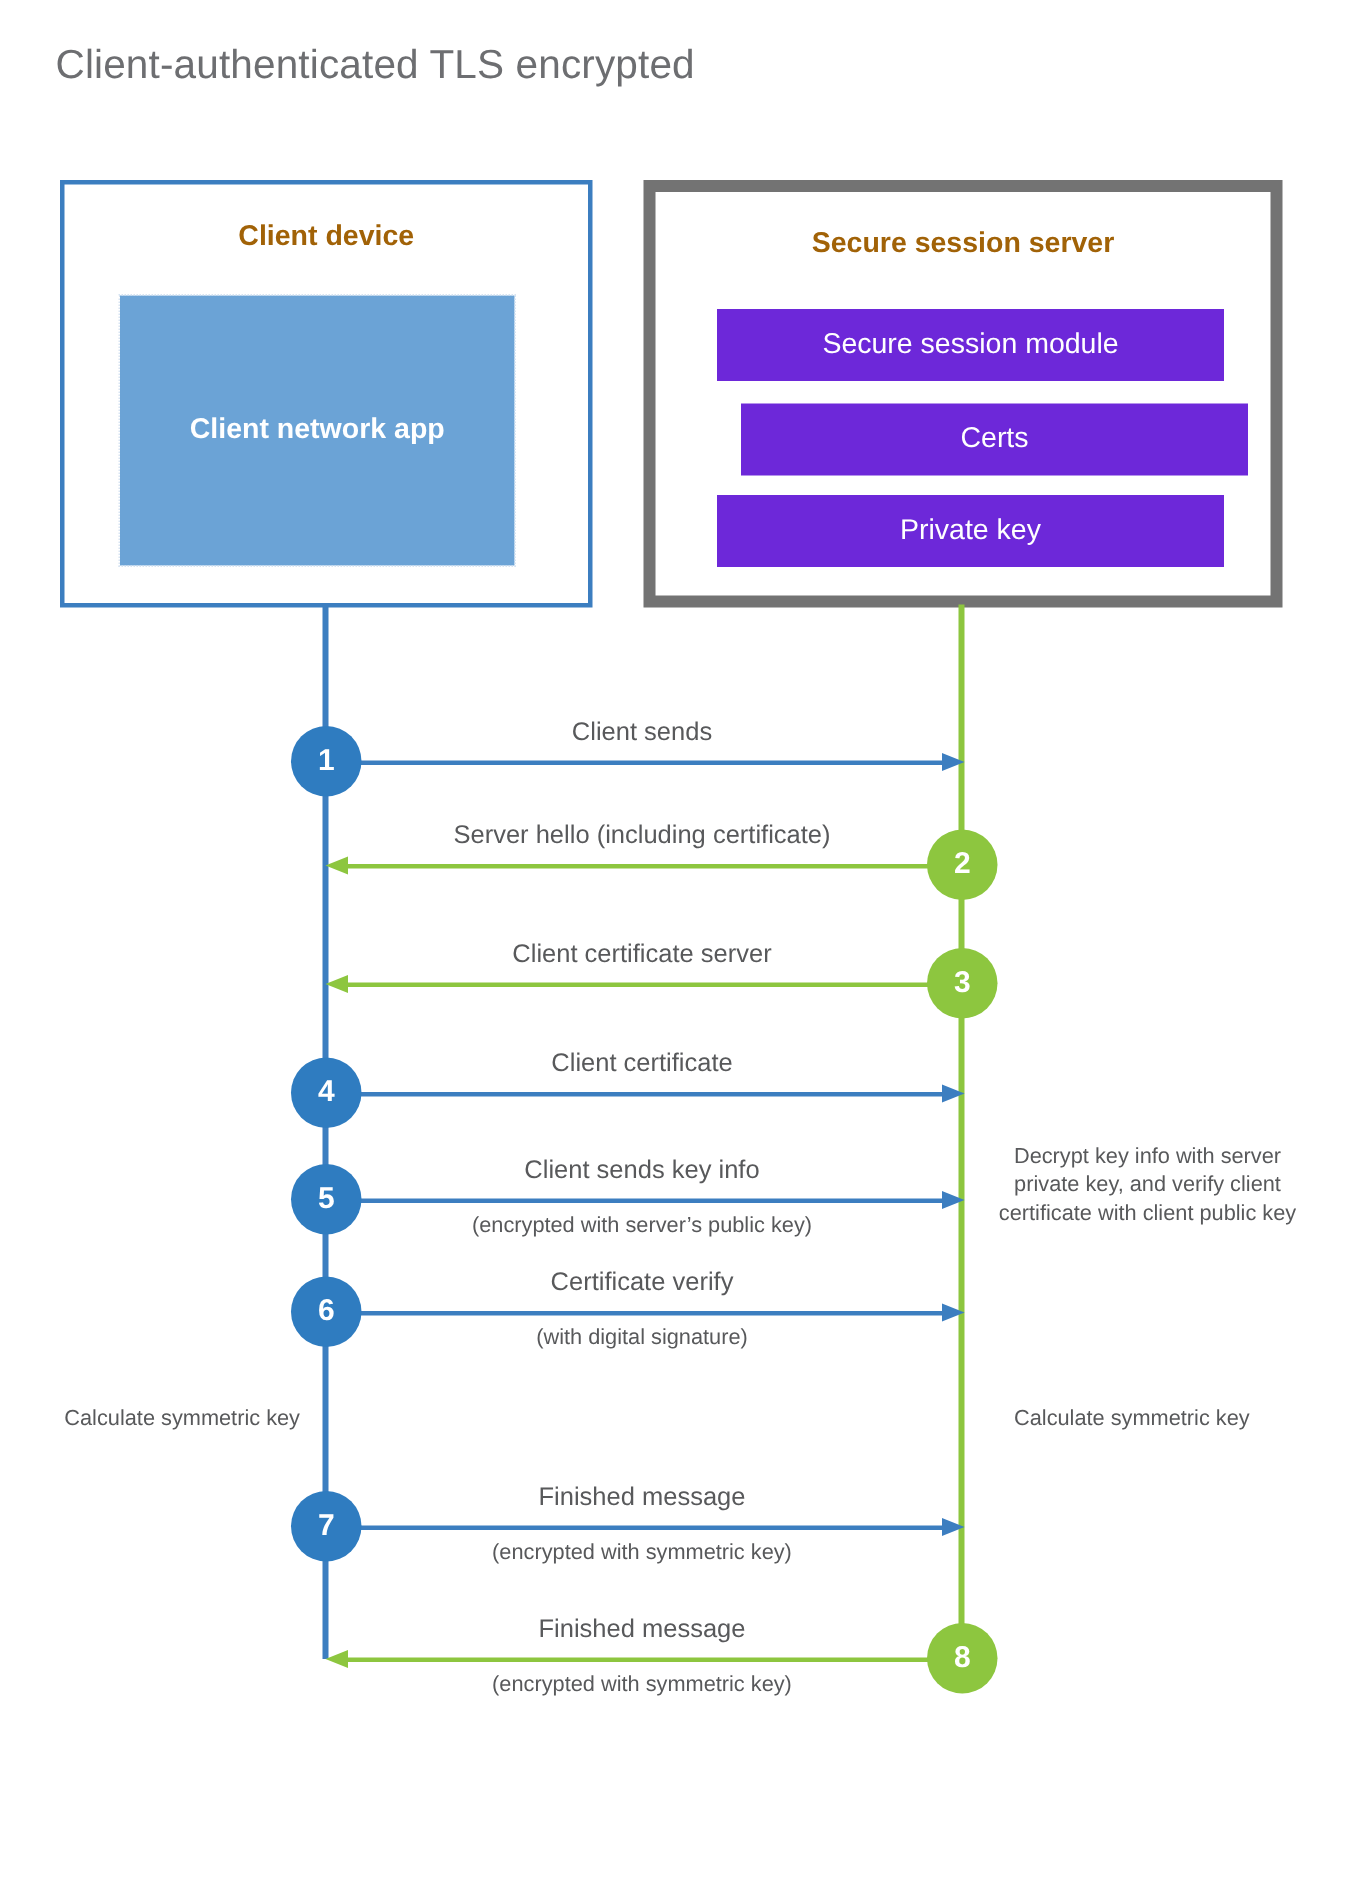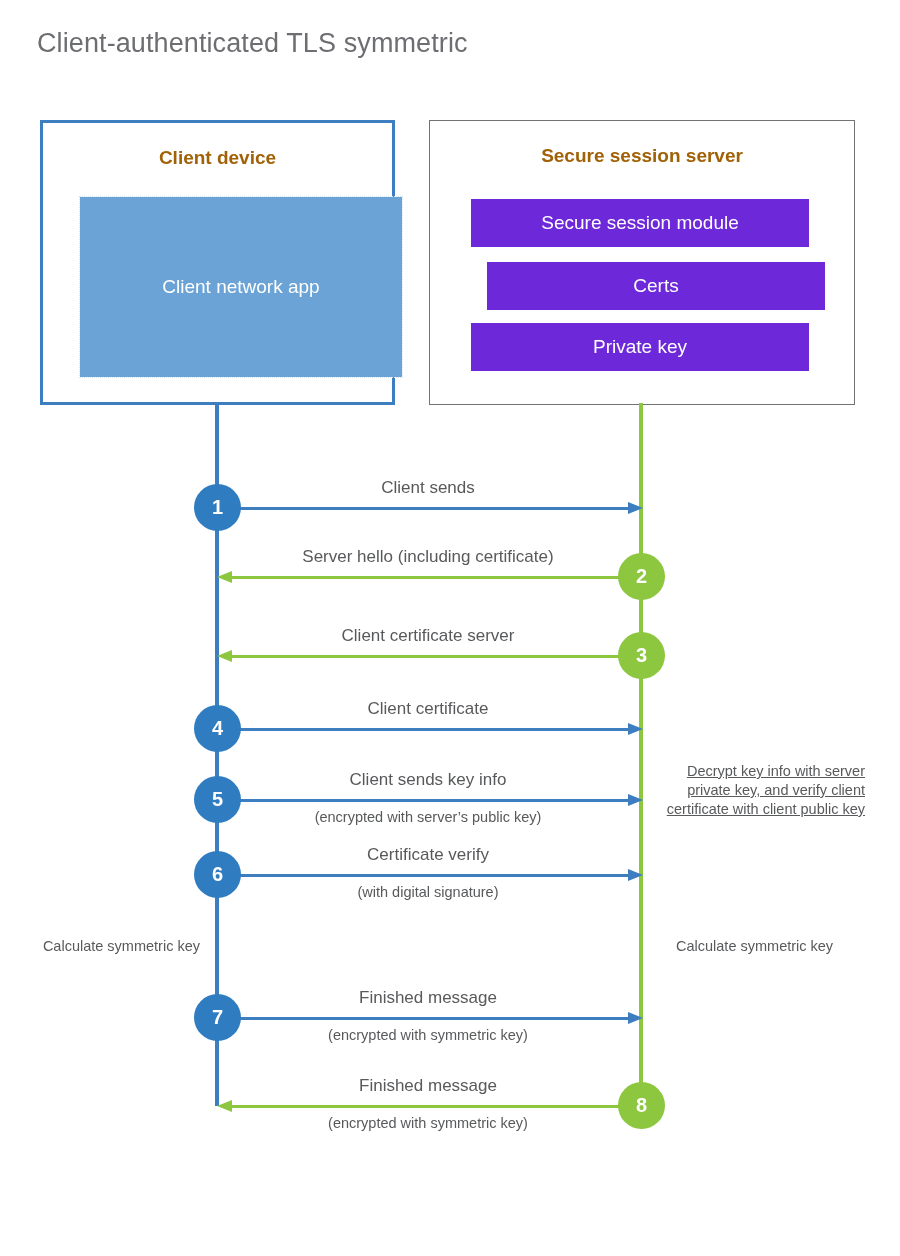--- a/index.html
+++ b/index.html
@@ -45,50 +45,50 @@
     top: 120px;
     width: 355px;
     height: 285px;
     border: 3px solid #3c7ec0;
   }
   #server-box {
     left: 429px;
     top: 120px;
     width: 426px;
     height: 285px;
-    border: 1px solid #737373;
+    border: 8px solid #737373;
   }
   .party-title {
     position: absolute;
     left: 0;
     right: 0;
     top: 24px;
     text-align: center;
     font-size: 19px;
     font-weight: 700;
     color: #a16207;
   }
 
   
   #client-app {
     position: absolute;
     left: 37px;
     top: 74px;
-    width: 322px;
+    width: 263px;
     height: 180px;
     background: #6ba3d6;
     outline: 1px dotted #d7e4f2;
     display: flex;
     align-items: center;
     justify-content: center;
     text-align: center;
     color: #ffffff;
     font-size: 19px;
     line-height: 1.32;
-    font-weight: 400;
+    font-weight: 700;
   }
 
   
   .server-bar {
     position: absolute;
     left: 41px;
     width: 338px;
     height: 48px;
     background: #6d28d9;
     display: flex;
@@ -197,42 +197,41 @@
   .side-note {
     position: absolute;
     font-size: 14.5px;
     line-height: 1.3;
     color: #58595b;
   }
   #note-decrypt {
     left: 665px;
     top: 762px;
     width: 200px;
-    text-align: right;
-    text-decoration: underline;
+    text-align: center;
   }
   #note-calc-client {
     left: 20px;
     top: 937px;
     width: 180px;
     text-align: right;
   }
   #note-calc-server {
     left: 676px;
     top: 937px;
     width: 200px;
     text-align: left;
   }
 </style>
 </head>
 <body>
 
 <div id="diagram">
 
-  <div class="title">Client-authenticated TLS symmetric</div>
+  <div class="title">Client-authenticated TLS encrypted</div>
 
   <div class="party-box" id="client-box">
     <div class="party-title">Client device</div>
     <div id="client-app">Client network app</div>
   </div>
 
   <div class="party-box" id="server-box">
     <div class="party-title">Secure session server</div>
     <div class="server-bar" id="server-bar-0">Secure session module</div>
     <div class="server-bar" id="server-bar-1">Certs</div>

